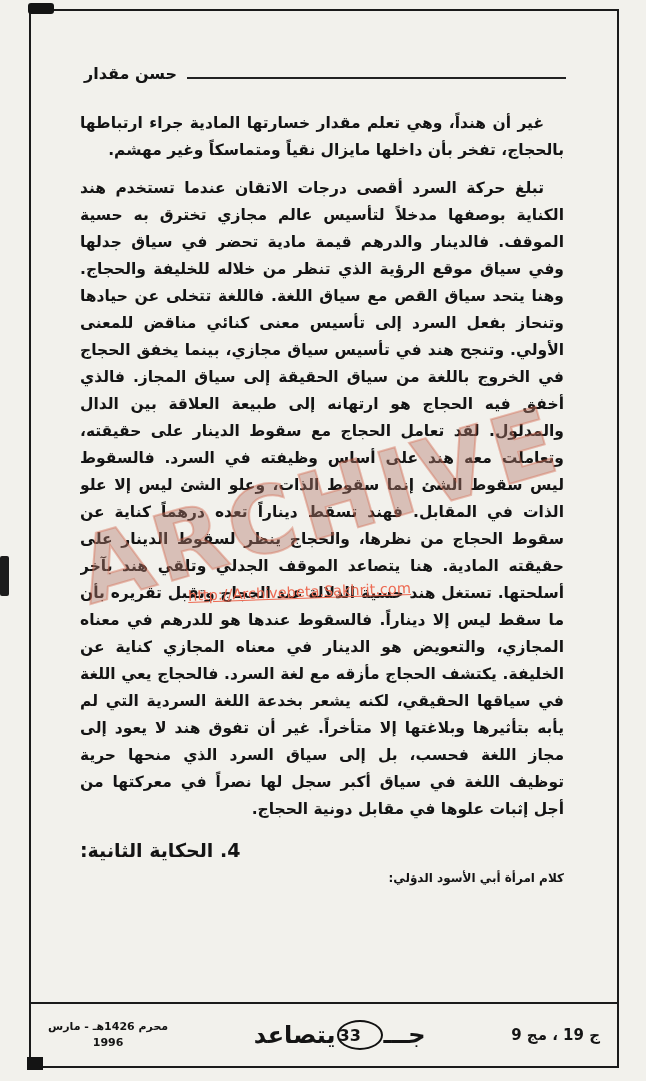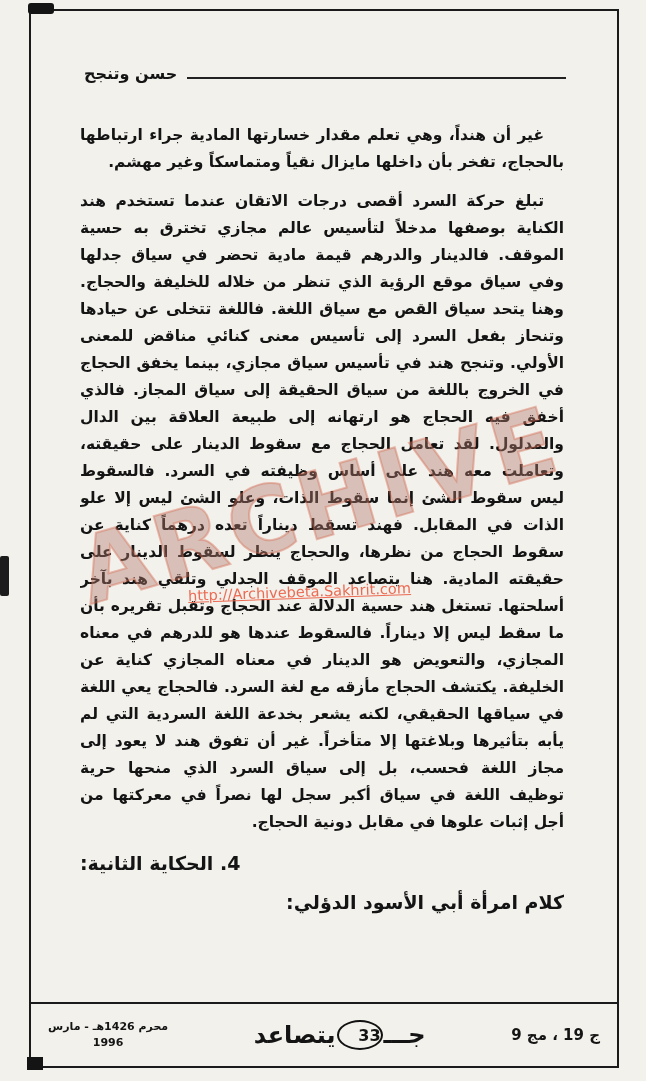--- a/index.html
+++ b/index.html
@@ -40,34 +40,34 @@
 
   
   .body-text {
     position: absolute;
     left: 80px; right: 82px; top: 110px; bottom: 86px;
     overflow: hidden;
     text-align: justify;
     direction: rtl;
   }
   .body-text p {
-    margin: 12px 0 11px 0;
+    margin: 0 0 11px 0;
     font-size: 15.5px;
     font-weight: bold;
     line-height: 27px;
     text-indent: 20px;
   }
   .body-text h2.section {
     font-size: 19px; font-weight: bold;
     margin: 16px 0 6px 0;
     text-align: left;
   }
   .body-text h3.sub {
-    font-size: 19px; font-weight: bold;
-    margin: 17px 0 8px 0;
+    font-size: 12px; font-weight: bold;
+    margin: 10px 0 8px 0;
     text-align: right;
   }
   .body-text p.closing { word-spacing: 5px; margin-bottom: 0; }
 
   
   .footer {
     position: absolute;
     left: 30px; right: 28px; bottom: 15px;
     height: 64px;
     border-top: 2px solid #1b1b1b;
@@ -82,21 +82,21 @@
   .journal {
     display: flex;
     align-items: center;
     font-size: 24px;
     font-weight: bold;
     direction: rtl;
   }
   .oval {
     display: flex;
     align-items: center;
-    justify-content: flex-start;
+    justify-content: flex-end;
     width: 46px; height: 30px;
     border: 2px solid #111;
     border-radius: 50%;
     font-size: 16px;
     margin: 0 1px;
     box-sizing: border-box;
     background: #f2f1ec;
   }
   .date {
     font-size: 11px; font-weight: bold;
@@ -152,21 +152,21 @@
 </style>
 </head>
 <body>
 
 <div class="page">
 
   <div class="frame"></div>
 
   <div class="header">
     <div class="rule"></div>
-    <span class="author">حسن وتنجح</span>
+    <span class="author">حسن مقدار</span>
   </div>
 
   <div class="body-text">
     <p>غير أن هنداً، وهي تعلم مقدار خسارتها المادية جراء ارتباطها بالحجاج، تفخر بأن داخلها مايزال نقياً ومتماسكاً وغير مهشم.</p>
     <p>تبلغ حركة السرد أقصى درجات الاتقان عندما تستخدم هند الكناية بوصفها مدخلاً لتأسيس عالم مجازي تخترق به حسية الموقف. فالدينار والدرهم قيمة مادية تحضر في سياق جدلها وفي سياق موقع الرؤية الذي تنظر من خلاله للخليفة والحجاج. وهنا يتحد سياق القص مع سياق اللغة. فاللغة تتخلى عن حيادها وتنحاز بفعل السرد إلى تأسيس معنى كنائي مناقض للمعنى الأولي. وتنجح هند في تأسيس سياق مجازي، بينما يخفق الحجاج في الخروج باللغة من سياق الحقيقة إلى سياق المجاز. فالذي أخفق فيه الحجاج هو ارتهانه إلى طبيعة العلاقة بين الدال والمدلول. لقد تعامل الحجاج مع سقوط الدينار على حقيقته، وتعاملت معه هند على أساس وظيفته في السرد. فالسقوط ليس سقوط الشئ إنما سقوط الذات، وعلو الشئ ليس إلا علو الذات في المقابل. فهند تسقط ديناراً تعده درهماً كناية عن سقوط الحجاج من نظرها، والحجاج ينظر لسقوط الدينار على حقيقته المادية. هنا يتصاعد الموقف الجدلي وتلقي هند بآخر أسلحتها. تستغل هند حسية الدلالة عند الحجاج وتقبل تقريره بأن ما سقط ليس إلا ديناراً. فالسقوط عندها هو للدرهم في معناه المجازي، والتعويض هو الدينار في معناه المجازي كناية عن الخليفة. يكتشف الحجاج مأزقه مع لغة السرد. فالحجاج يعي اللغة في سياقها الحقيقي، لكنه يشعر بخدعة اللغة السردية التي لم يأبه بتأثيرها وبلاغتها إلا متأخراً. غير أن تفوق هند لا يعود إلى مجاز اللغة فحسب، بل إلى سياق السرد الذي منحها حرية توظيف اللغة في سياق أكبر سجل لها نصراً في معركتها من أجل إثبات علوها في مقابل دونية الحجاج.</p>
     <h2 class="section">4. الحكاية الثانية:</h2>
     <h3 class="sub">كلام امرأة أبي الأسود الدؤلي:</h3>
   </div>
 
   <div class="footer">

